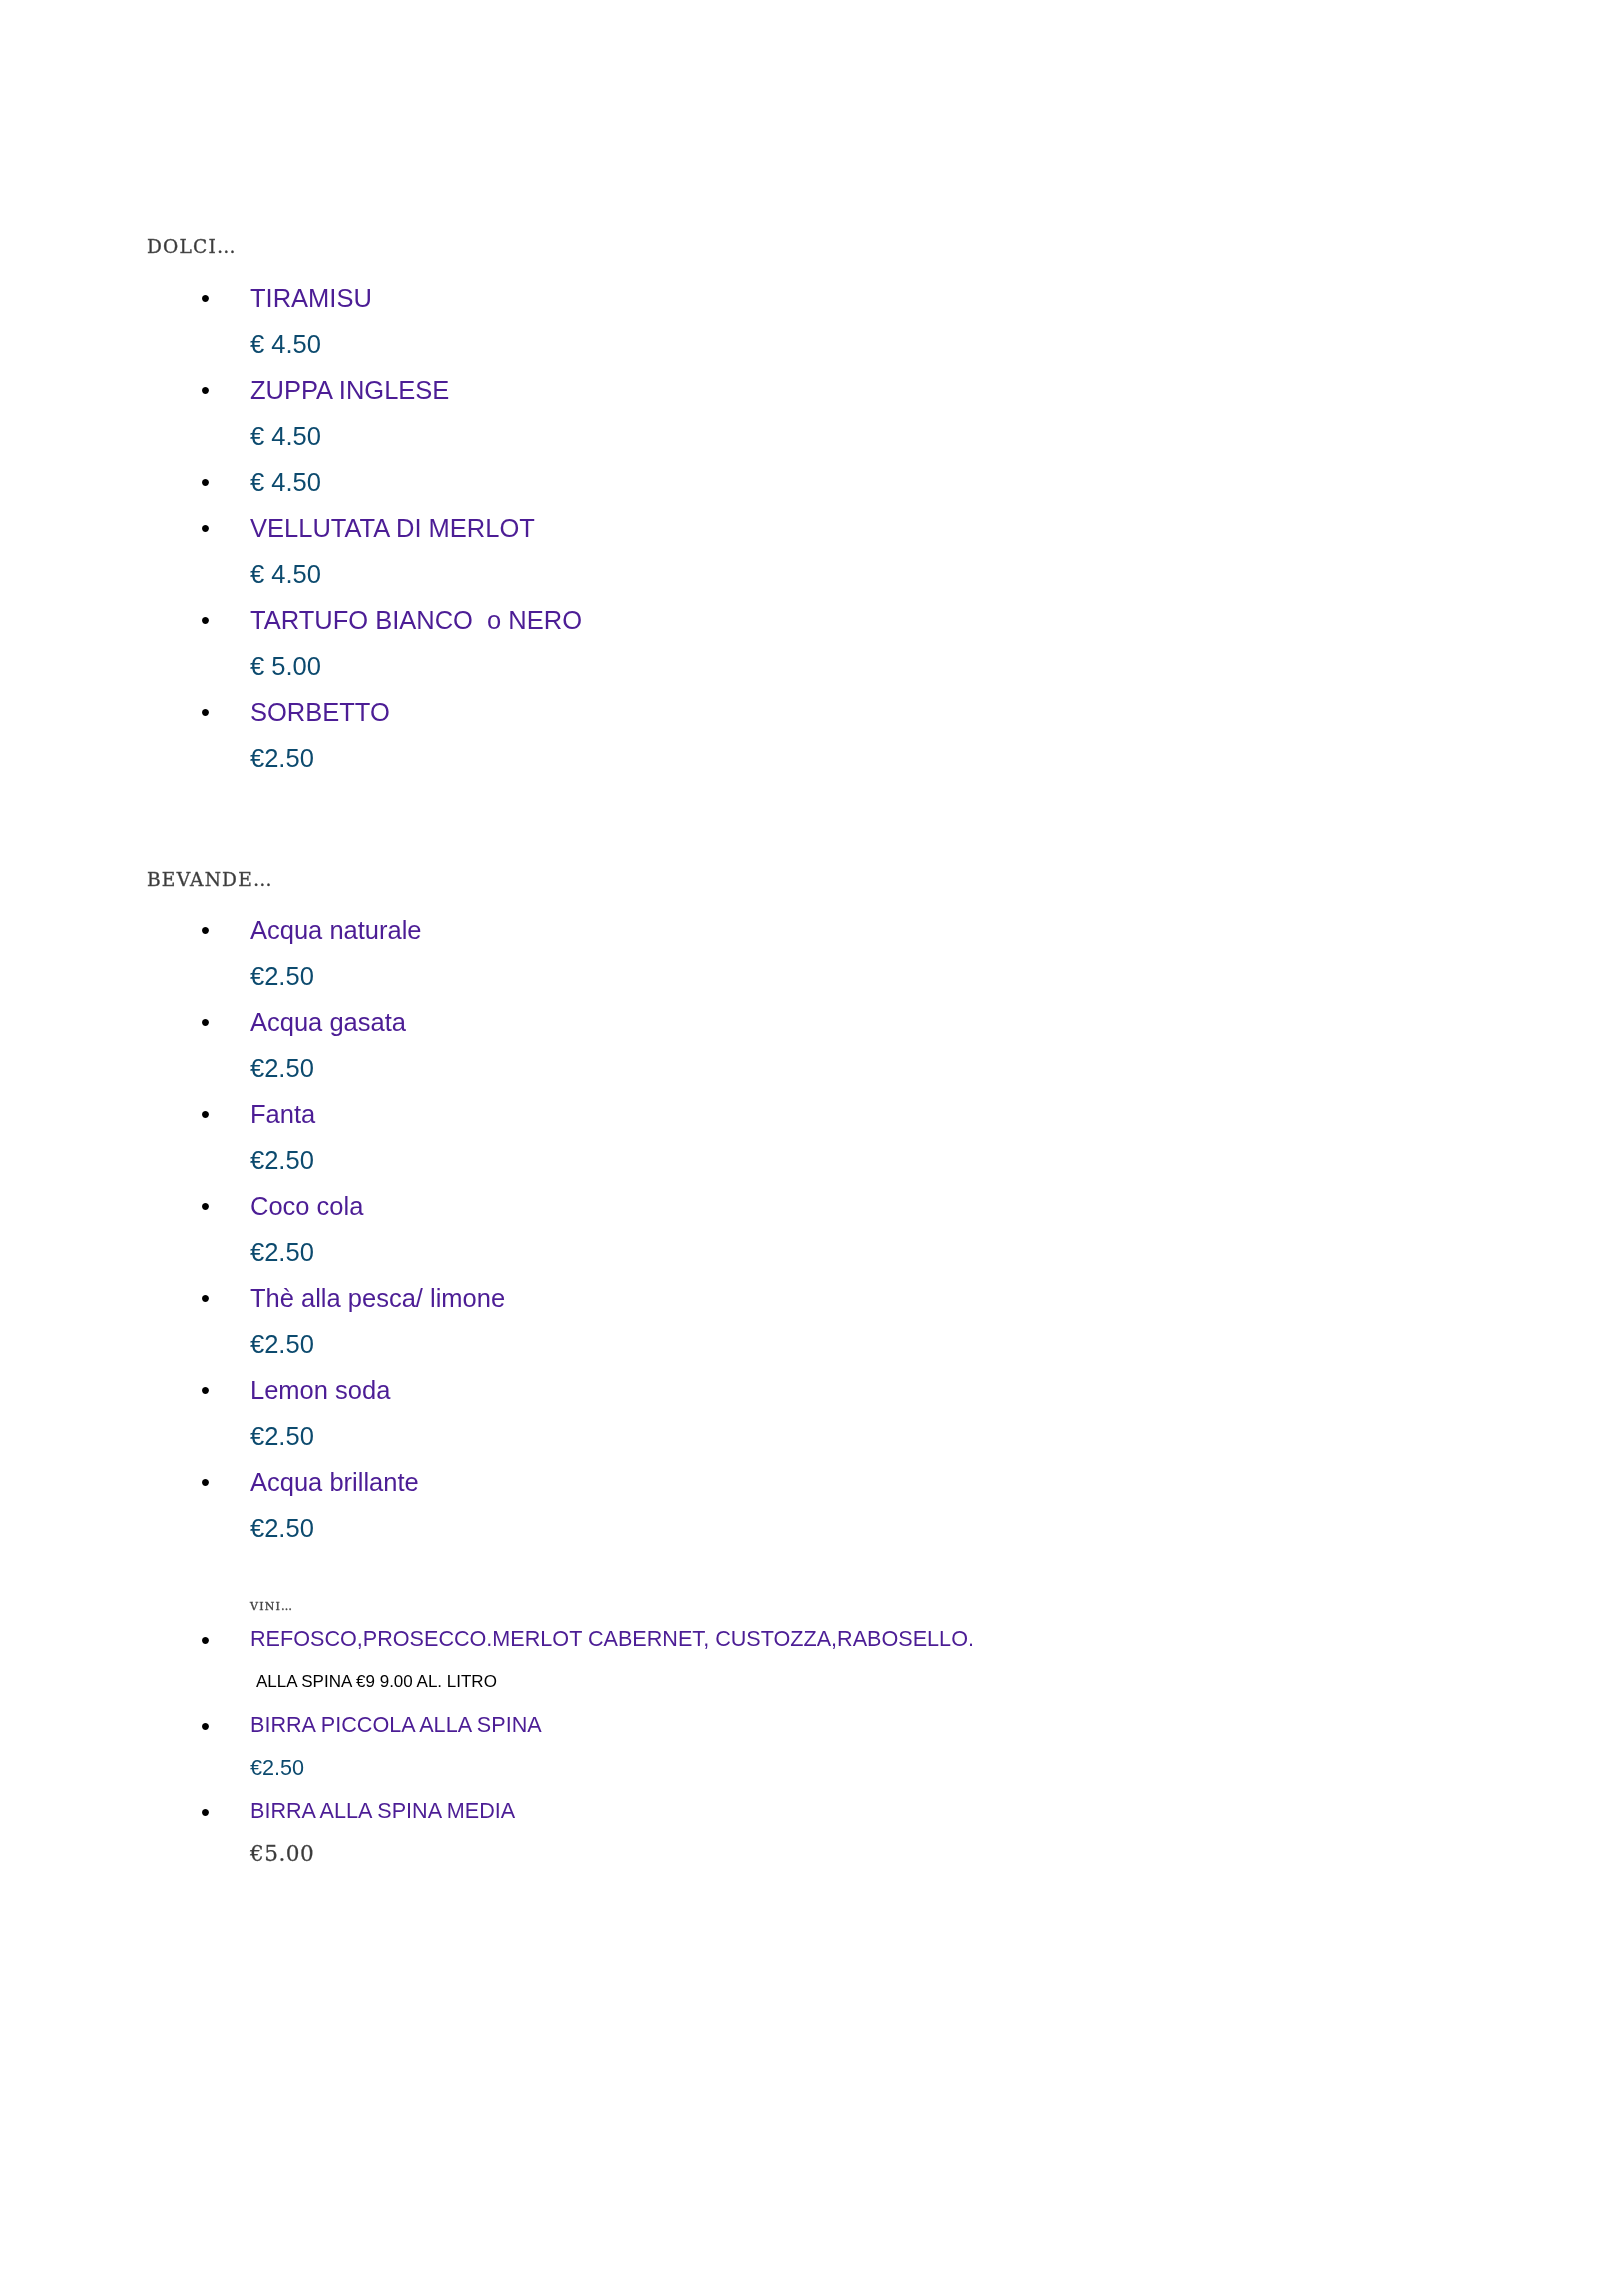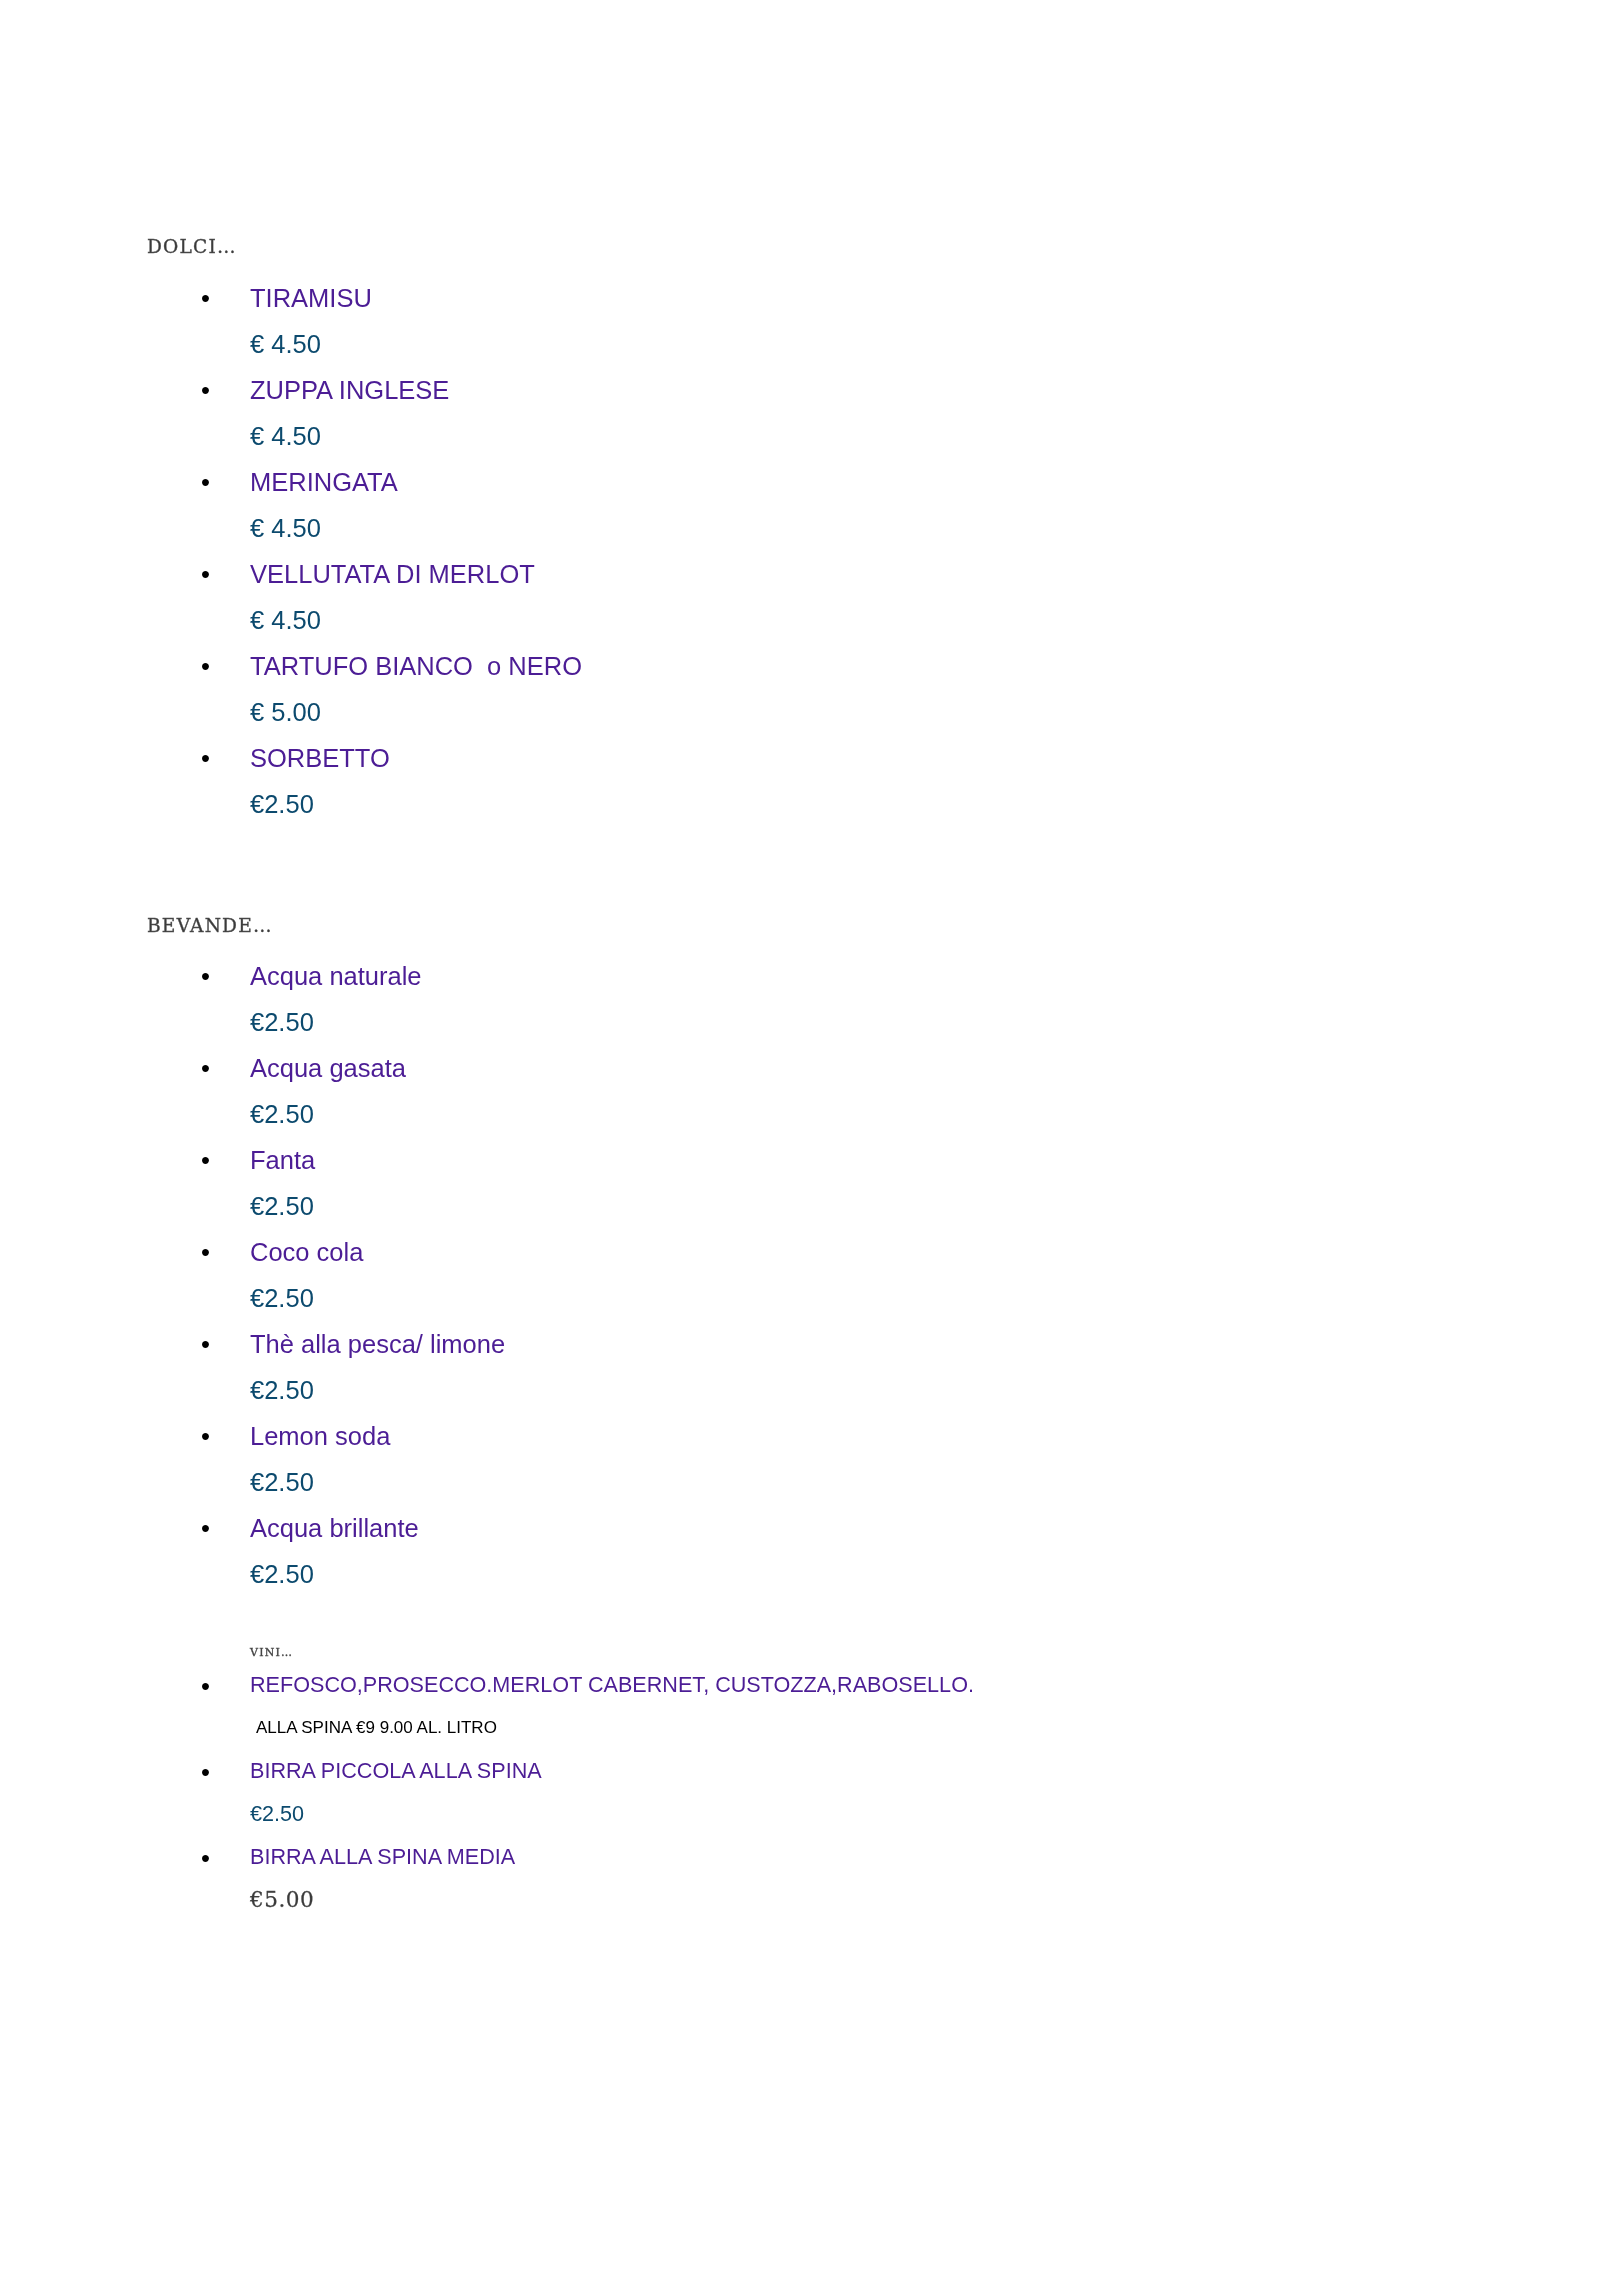--- a/index.html
+++ b/index.html
@@ -115,21 +115,20 @@
         <span class="item-name">TIRAMISU</span>
         <span class="item-price">€ 4.50</span>
       </li>
       <li class="item">
         <span class="bullet">•</span>
         <span class="item-name">ZUPPA INGLESE</span>
         <span class="item-price">€ 4.50</span>
       </li>
       <li class="item">
         <span class="bullet">•</span>
-        <span class="item-name">MERINGATA</span>
         <span class="item-price">€ 4.50</span>
       </li>
       <li class="item">
         <span class="bullet">•</span>
         <span class="item-name">VELLUTATA DI MERLOT</span>
         <span class="item-price">€ 4.50</span>
       </li>
       <li class="item">
         <span class="bullet">•</span>
         <span class="item-name">TARTUFO BIANCO  o NERO</span>

